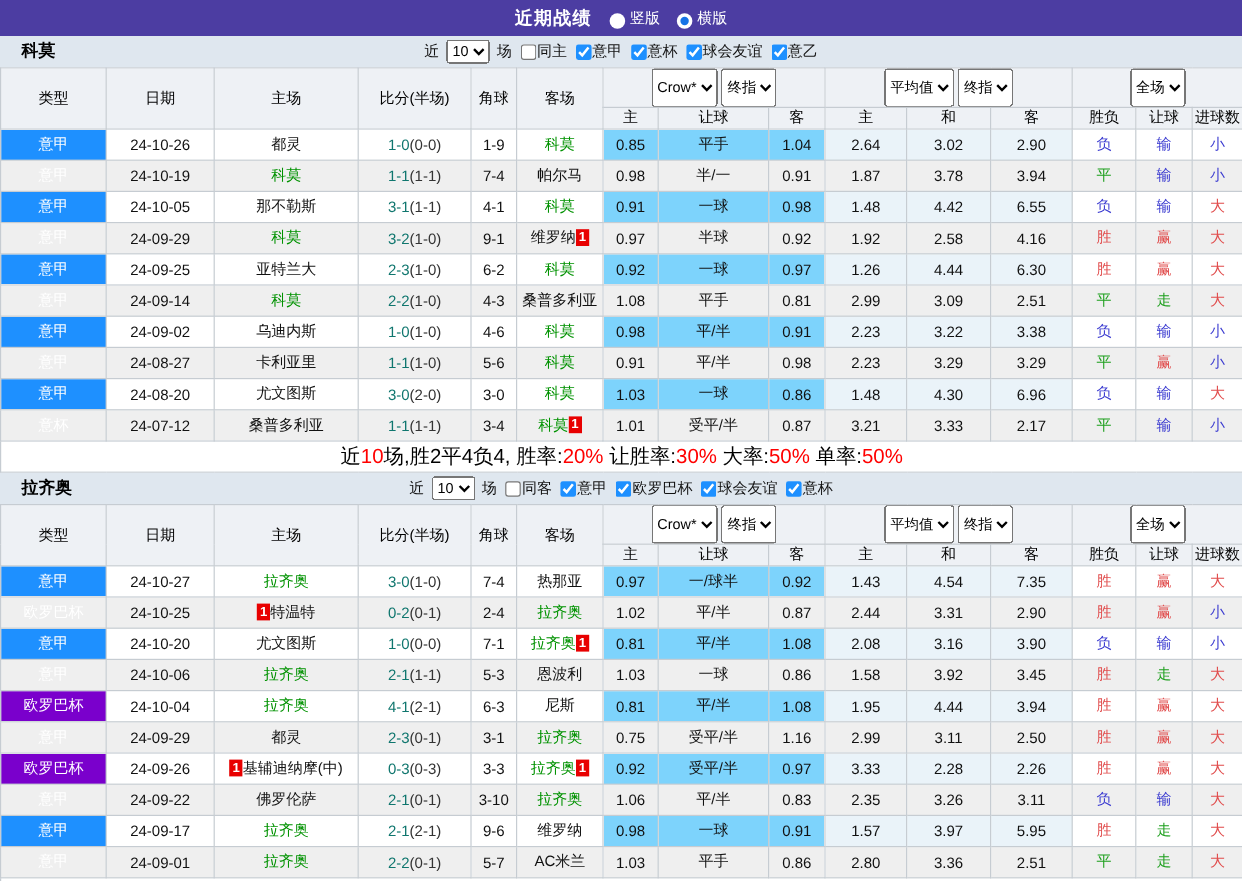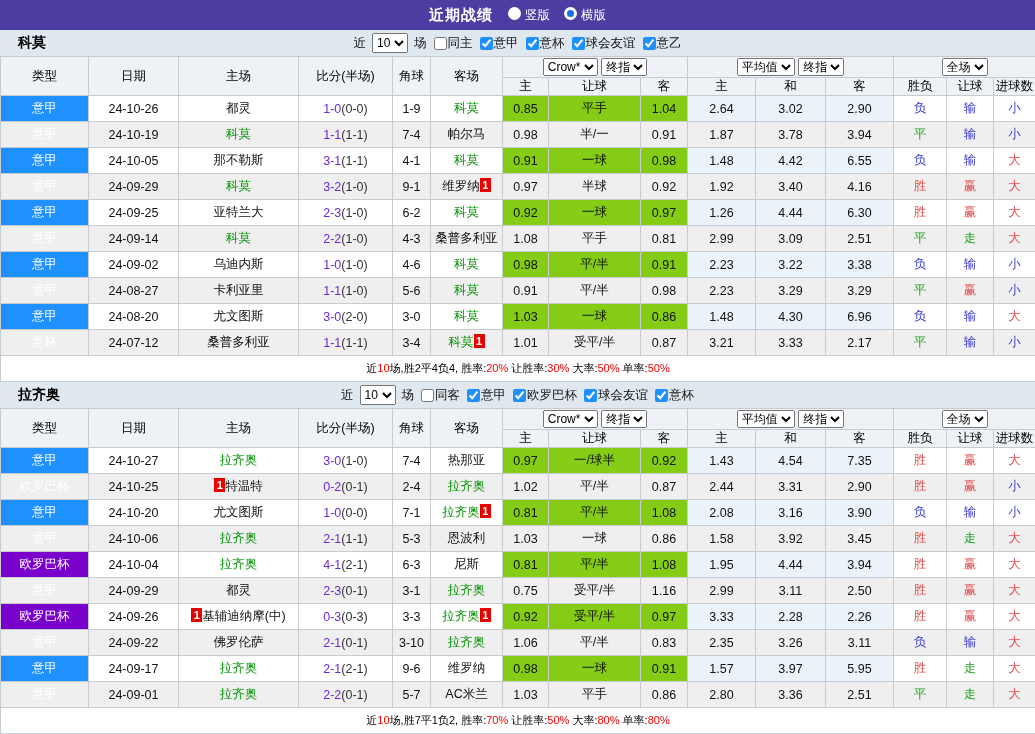--- a/index.html
+++ b/index.html
@@ -15,21 +15,21 @@
     height: 30px;
     background: #4c3da2;
     color: #fff;
     display: flex;
     align-items: center;
     justify-content: center;
     gap: 7px;
   }
   .topbar .title { font-size: 15px; font-weight: bold; margin-right: 8px; letter-spacing: 1px; }
   .radio-group { display: flex; align-items: center; gap: 14px; }
-  .radio-opt { display: flex; align-items: flex-start; gap: 4px; font-size: 12.5px; cursor: default; }
+  .radio-opt { display: flex; align-items: flex-end; gap: 4px; font-size: 12.5px; cursor: default; }
   .radio {
     width: 13px; height: 13px; border-radius: 50%;
     background: #fff; display: inline-block; position: relative;
   }
   .radio.checked::after {
     content: ""; position: absolute; left: 3px; top: 3px;
     width: 7px; height: 7px; border-radius: 50%; background: #1673e6;
   }
   
   .section-head {
@@ -46,39 +46,39 @@
   input[type="checkbox"] { width: 13px; height: 13px; margin: 0 1px 0 0; accent-color: #1e90ff; }
   
   table { border-collapse: collapse; width: 1035px; table-layout: fixed; border: 1px solid #98a2ac; }
   th, td {
     border: 1px solid #c6ccd2;
     text-align: center; font-weight: normal; padding: 0;
     font-size: 12.5px; overflow: hidden; white-space: nowrap;
   }
   thead th { background: #eef1f5; height: 18px; color:#000; }
   thead tr.sel-row th { height: 21px; }
-  thead select { font-size: 12px; height: 18px; }
+  thead select { font-size: 12px; height: 32px; }
   tbody td { height: 26px; background:#fff; }
   tr.even td { background: #efefef; }
-  td.cream { background: #84cc16; }
+  td.cream { background: #7dd3fc; }
   td.lblue { background: #eaf3f9; }
   td.type-blue  { background: #1e90ff; color: #fff; }
   td.type-purple{ background: #7a00cc; color: #fff; }
   .gname { color: #009200; }
-  .ft { color: #6d28d9; }
+  .ft { color: #0f766e; }
   .ht { color: #333; }
   .res-r { color: #e14d4d; }
   .res-b { color: #3a3ad0; }
   .res-g { color: #1fa01f; }
   .badge {
     display: inline-block; background: #e80000; color: #fff;
     width: 11px; height: 14px; line-height: 14px;
     font-size: 11px; font-weight: bold; vertical-align: 1px;
   }
-  tfoot td { height: 26px; background: #fff; font-size: 11px; color:#000; }
+  tfoot td { height: 26px; background: #fff; font-size: 17px; color:#000; }
   tfoot .red { color: #ff0000; }
 </style>
 </head>
 <body>
 
 <div class="topbar">
   <span class="title">近期战绩</span>
   <div class="radio-group">
     <span class="radio-opt">
       <span class="radio"></span>
@@ -229,21 +229,21 @@
             <td class="type-blue">意甲</td>
             <td>24-09-29</td>
             <td><span class="gname">科莫</span></td>
             <td><span class="ft">3-2</span><span class="ht">(1-0)</span></td>
             <td>9-1</td>
             <td><span>维罗纳</span><span class="badge">1</span></td>
             <td class="cream">0.97</td>
             <td class="cream">半球</td>
             <td class="cream">0.92</td>
             <td class="lblue">1.92</td>
-            <td class="lblue">3.40</td>
+            <td class="lblue">2.58</td>
             <td class="lblue">4.16</td>
             <td class="res-r">胜</td>
             <td class="res-r">赢</td>
             <td class="res-r">大</td>
           </tr>
           <tr>
             <td class="type-blue">意甲</td>
             <td>24-09-25</td>
             <td><span>亚特兰大</span></td>
             <td><span class="ft">2-3</span><span class="ht">(1-0)</span></td>

